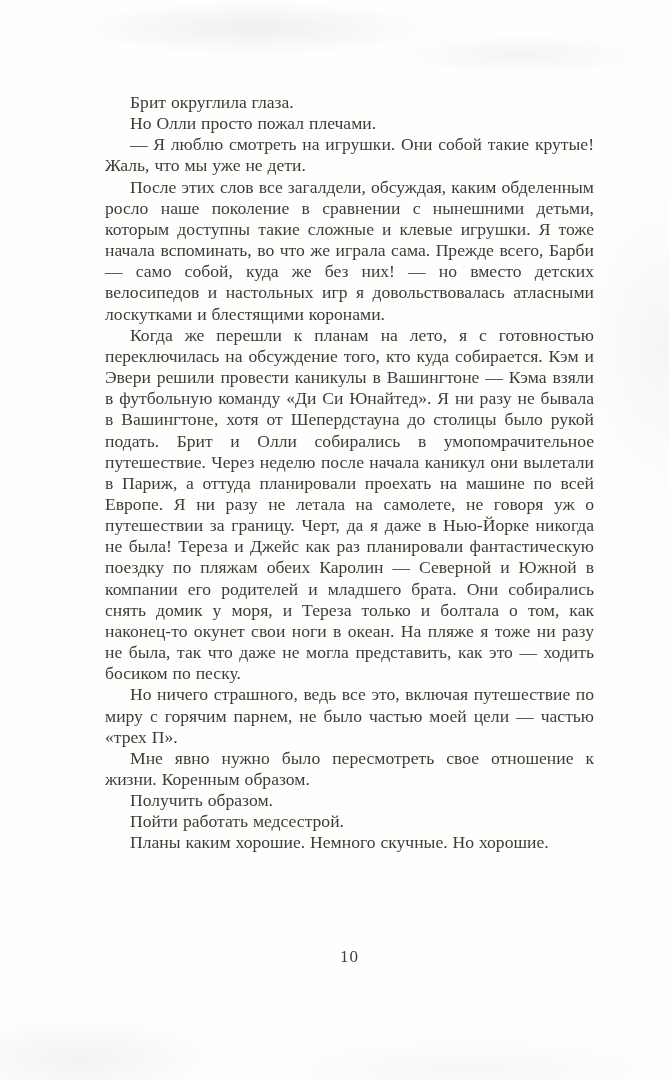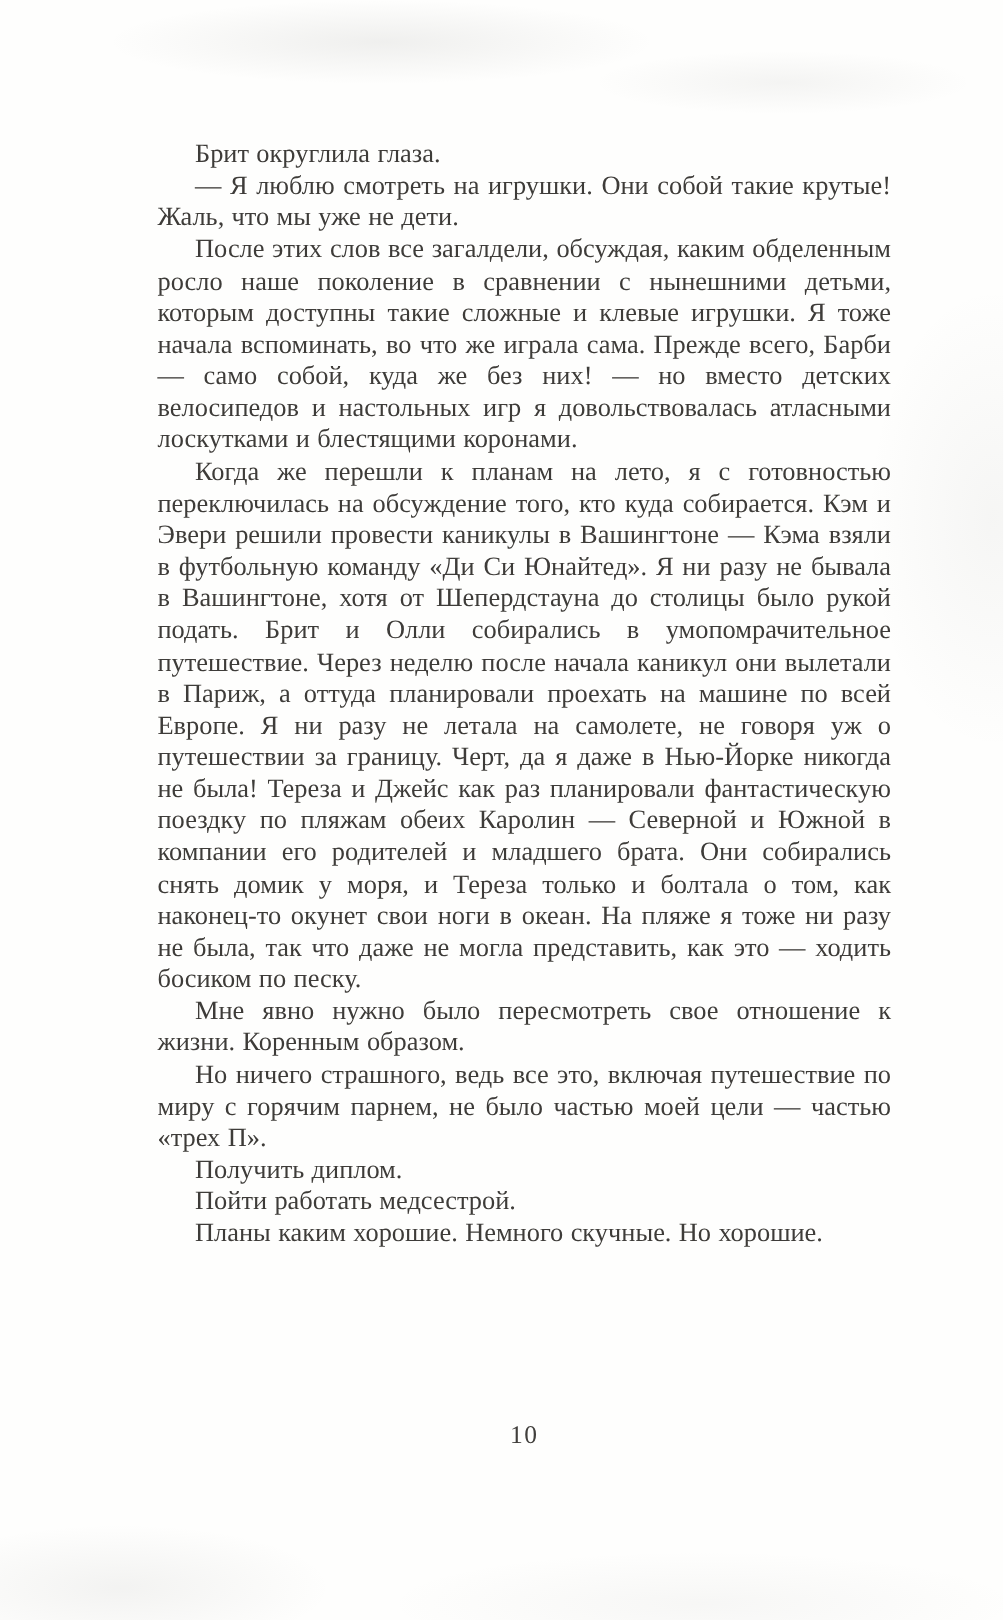--- a/index.html
+++ b/index.html
@@ -56,23 +56,24 @@
     font-size: 17px;
     letter-spacing: 1px;
   }
 </style>
 </head>
 <body>
 
 <div class="scan-page">
   <main class="text-block" lang="ru">
     <p>Брит округлила глаза.</p>
+    <p>Но Олли просто пожал плечами.</p>
     <p>— Я люблю смотреть на игрушки. Они собой такие крутые! Жаль, что мы уже не дети.</p>
     <p>После этих слов все загалдели, обсуждая, каким обделенным росло наше поколение в сравнении с нынешними детьми, которым доступны такие сложные и клевые игрушки. Я тоже начала вспоминать, во что же играла сама. Прежде всего, Барби — само собой, куда же без них! — но вместо детских велосипедов и настольных игр я довольствовалась атласными лоскутками и блестящими коронами.</p>
     <p>Когда же перешли к планам на лето, я с готовностью переключилась на обсуждение того, кто куда собирается. Кэм и Эвери решили провести каникулы в Вашингтоне — Кэма взяли в футбольную команду «Ди Си Юнайтед». Я ни разу не бывала в Вашингтоне, хотя от Шепердстауна до столицы было рукой подать. Брит и Олли собирались в умопомрачительное путешествие. Через неделю после начала каникул они вылетали в Париж, а оттуда планировали проехать на машине по всей Европе. Я ни разу не летала на самолете, не говоря уж о путешествии за границу. Черт, да я даже в Нью-Йорке никогда не была! Тереза и Джейс как раз планировали фантастическую поездку по пляжам обеих Каролин — Северной и Южной в компании его родителей и младшего брата. Они собирались снять домик у моря, и Тереза только и болтала о том, как наконец-то окунет свои ноги в океан. На пляже я тоже ни разу не была, так что даже не могла представить, как это — ходить босиком по песку.</p>
+    <p>Но ничего страшного, ведь все это, включая путешествие по миру с горячим парнем, не было частью моей цели — частью «трех П».</p>
     <p>Мне явно нужно было пересмотреть свое отношение к жизни. Коренным образом.</p>
-    <p>Но ничего страшного, ведь все это, включая путешествие по миру с горячим парнем, не было частью моей цели — частью «трех П».</p>
-    <p>Получить диплом.</p>
+    <p>Получить образом.</p>
     <p>Пойти работать медсестрой.</p>
     <p>Планы каким хорошие. Немного скучные. Но хорошие.</p>
   </main>
   <footer class="page-number">10</footer>
 </div>
 
 </body></html>

